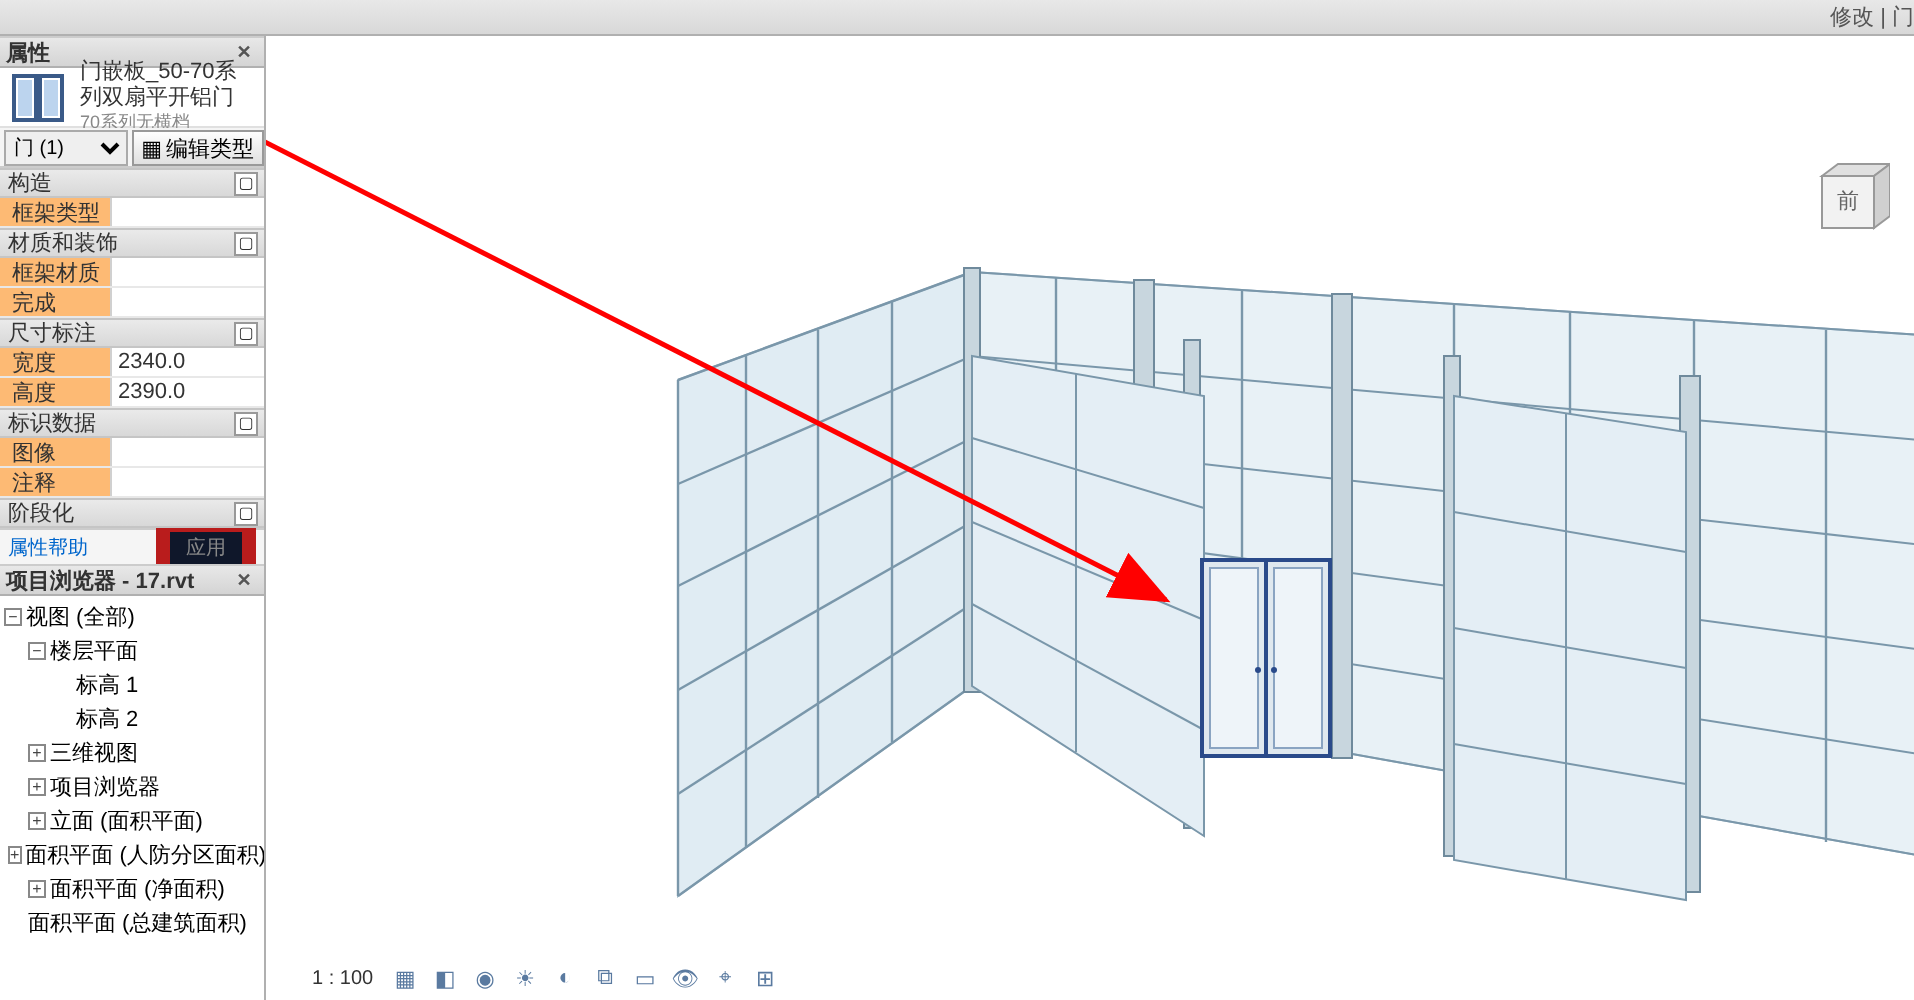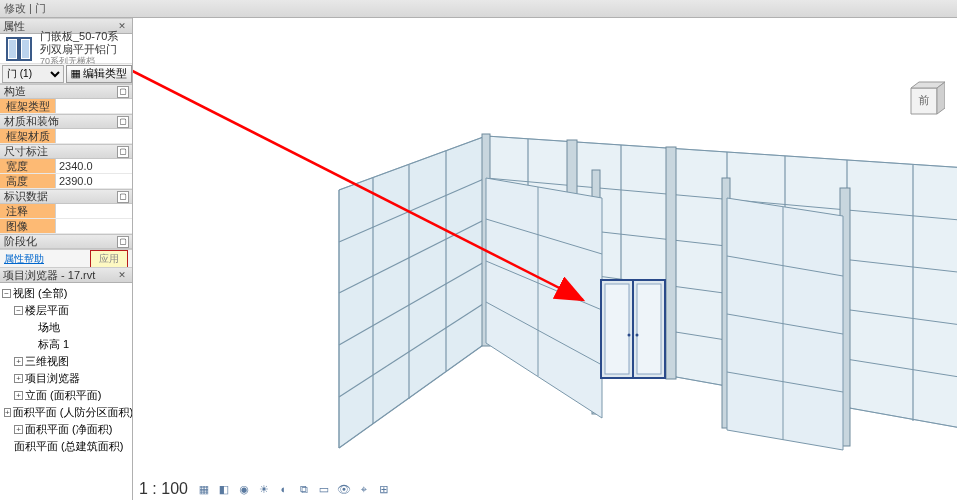--- a/index.html
+++ b/index.html
@@ -1,57 +1,57 @@
 <!DOCTYPE html>
 <html><head>
 <meta charset="utf-8">
 <style>
 * { margin: 0; padding: 0; box-sizing: border-box; font-family: "Microsoft YaHei", sans-serif; font-size: 11px; }
 html, body { width: 957px; height: 500px; overflow: hidden; background: #fff; }
 
-.titlebar { height: 18px; background: linear-gradient(#e8e8e8,#d8d8d8); border-bottom: 1px solid #b0b0b0; display: flex; align-items: center; padding-left: 4px; color: #555; }
+.titlebar { height: 18px; background: linear-gradient(#e8e8e8,#d8d8d8); border-bottom: 1px solid #b0b0b0; display: flex; align-items: center; padding-left: 4px; color: #555; justify-content: flex-end; }
 
 .main { display: flex; height: 482px; }
 .left-col { width: 133px; display: flex; flex-direction: column; border-right: 1px solid #b0b0b0; }
 
-.panel-header { height: 16px; background: linear-gradient(#e8e8e8,#d4d4d4); border-top: 1px solid #ccc; border-bottom: 1px solid #b0b0b0; display: flex; align-items: center; justify-content: space-between; padding: 0 3px; color: #333; }
+.panel-header { height: 16px; background: linear-gradient(#e8e8e8,#d4d4d4); border-top: 1px solid #ccc; border-bottom: 1px solid #b0b0b0; display: flex; align-items: center; justify-content: space-between; padding: 0 3px; color: #333; font-weight: bold; }
 .panel-header .x { width: 14px; height: 12px; display: flex; align-items: center; justify-content: center; font-size: 9px; color: #555; cursor: pointer; }
 
 .family-row { height: 30px; display: flex; align-items: center; padding: 2px 4px; gap: 4px; background: #fff; border-bottom: 1px solid #e0e0e0; }
 .family-icon { width: 32px; height: 32px; display: flex; align-items: center; justify-content: center; }
 .family-text { flex: 1; line-height: 1.2; font-size: 10px; color: #333; }
 .family-text .sub { color: #888; font-size: 9px; }
 
-.selector-row { height: 20px; display: flex; align-items: center; border-bottom: 1px solid #ccc; background: #f5f5f5; }
+.selector-row { height: 20px; display: flex; align-items: flex-end; border-bottom: 1px solid #ccc; background: #f5f5f5; }
 .selector-row select { flex: 1; height: 18px; font-size: 10px; border: 1px solid #aaa; margin: 0 2px; }
 .edit-type-btn { height: 18px; font-size: 10px; padding: 0 4px; border: 1px solid #999; background: linear-gradient(#fefefe,#e0e0e0); display: flex; align-items: center; gap: 2px; cursor: pointer; }
 
 .prop-grid { flex: 0 0 auto; background: #fff; }
 .prop-cat { height: 15px; background: linear-gradient(#eaeaea,#d8d8d8); border-top: 1px solid #c5c5c5; border-bottom: 1px solid #c5c5c5; padding-left: 4px; display: flex; align-items: center; font-size: 10px; color: #333; position: relative; }
 .prop-cat .expand { width: 12px; height: 12px; border: 1px solid #999; background: #fff; display: flex; align-items: center; justify-content: center; font-size: 8px; position: absolute; right: 3px; cursor: pointer; }
 .prop-row { height: 15px; display: flex; align-items: stretch; border-bottom: 1px solid #e8e8e8; font-size: 10px; }
 .prop-row .k { width: 56px; padding-left: 6px; display: flex; align-items: center; color: #333; border-right: 1px solid #d0d0d0; background: #fdba74; }
 .prop-row .v { flex: 1; padding-left: 3px; display: flex; align-items: center; color: #333; background: #fff; }
 .prop-help-row { height: 18px; display: flex; align-items: center; justify-content: space-between; padding: 0 4px; border-top: 1px solid #ccc; background: #f5f5f5; }
-.prop-help-row a { color: #0066cc; font-size: 10px; text-decoration: underline; cursor: pointer; }
-.apply-btn { font-size: 10px; padding: 1px 8px; border: 1px solid #b91c1c; background: #fef9c3; color: #888; }
+.prop-help-row a { color: #0066cc; font-size: 10px; cursor: pointer; }
+.apply-btn { font-size: 10px; padding: 1px 8px; border: 7px solid #b91c1c; background: #0f172a; color: #888; }
 
 .browser { flex: 1; overflow: auto; background: #fff; font-size: 10px; }
 .tree { list-style: none; padding: 2px 0 8px 2px; }
 .tree li { white-space: nowrap; padding: 1px 0; display: flex; align-items: center; gap: 2px; }
 .tree .tgl { width: 9px; height: 9px; border: 1px solid #888; display: inline-flex; align-items: center; justify-content: center; font-size: 8px; line-height: 1; cursor: pointer; background: #fff; color: #444; }
 .tree .sp { display: inline-block; }
 
 .viewport { flex: 1; position: relative; background: #fff; }
 .building-svg { position: absolute; inset: 0; }
 .viewcube { position: absolute; top: 60px; right: 12px; width: 48px; height: 48px; }
 .annotation-arrow { position: absolute; inset: 0; pointer-events: none; }
 
 .status-tools { position: absolute; bottom: 2px; left: 2px; height: 18px; display: flex; align-items: center; gap: 4px; background: rgba(255,255,255,0.8); padding: 0 4px; }
-.status-tools .scale { font-size: 16px; color: #333; padding-right: 4px; }
+.status-tools .scale { font-size: 10px; color: #333; padding-right: 4px; margin-left: 17px; }
 .status-tools .tool { width: 16px; height: 16px; display: flex; align-items: center; justify-content: center; color: #5a7aa0; font-size: 11px; cursor: pointer; }
 </style>
 </head>
 <body>
 
 <div class="titlebar">
   <span>修改 | 门</span>
 </div>
 
 <div class="main">
@@ -98,44 +98,48 @@
         </div>
 
       <div class="prop-cat">
           <span>材质和装饰</span>
           <span class="expand">▢</span>
         </div>
       <div class="prop-row">
           <span class="k">框架材质</span>
           <span class="v"></span>
         </div>
+      <div class="prop-row">
+          <span class="k">完成</span>
+          <span class="v"></span>
+        </div>
 
       <div class="prop-cat">
           <span>尺寸标注</span>
           <span class="expand">▢</span>
         </div>
       <div class="prop-row">
           <span class="k">宽度</span>
           <span class="v">2340.0</span>
         </div>
       <div class="prop-row">
           <span class="k">高度</span>
           <span class="v">2390.0</span>
         </div>
 
       <div class="prop-cat">
           <span>标识数据</span>
           <span class="expand">▢</span>
         </div>
       <div class="prop-row">
+          <span class="k">图像</span>
+          <span class="v"></span>
+        </div>
+      <div class="prop-row">
           <span class="k">注释</span>
-          <span class="v"></span>
-        </div>
-      <div class="prop-row">
-          <span class="k">图像</span>
           <span class="v"></span>
         </div>
 
       <div class="prop-cat">
           <span>阶段化</span>
           <span class="expand">▢</span>
         </div>
     </div>
 
     <div class="prop-help-row">
@@ -154,25 +158,25 @@
             <span class="tgl">−</span>
             <span>视图 (全部)</span>
           </li>
         <li>
             <span class="sp" style="width:10px"></span>
             <span class="tgl">−</span>
             <span>楼层平面</span>
           </li>
         <li>
             <span class="sp" style="width:34px"></span>
-            <span>场地</span>
+            <span>标高 1</span>
           </li>
         <li>
             <span class="sp" style="width:34px"></span>
-            <span>标高 1</span>
+            <span>标高 2</span>
           </li>
         <li>
             <span class="sp" style="width:10px"></span>
             <span class="tgl">+</span>
             <span>三维视图</span>
           </li>
         <li>
             <span class="sp" style="width:10px"></span>
             <span class="tgl">+</span>
             <span>项目浏览器</span>

